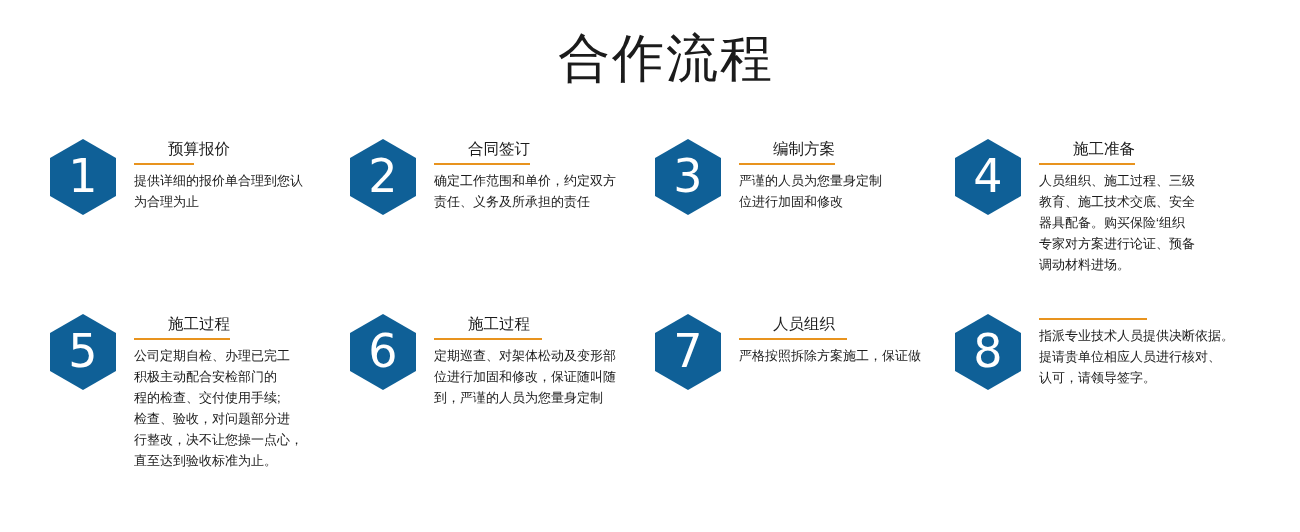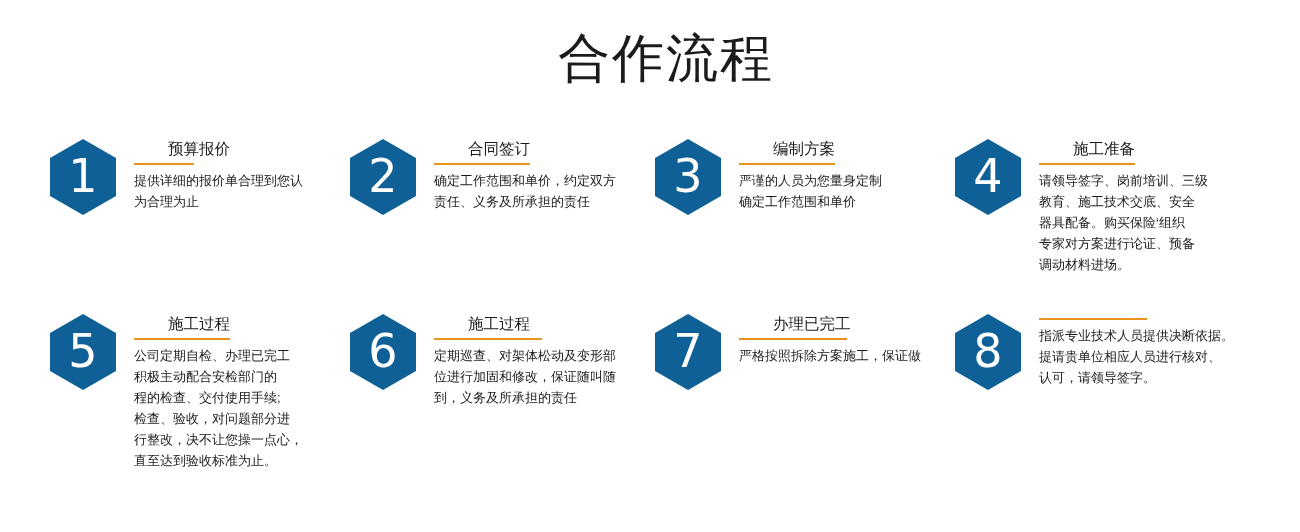--- a/index.html
+++ b/index.html
@@ -159,34 +159,34 @@
 
       <div class="step col-3">
         <div class="hex">
           <span class="hex-number">3</span>
         </div>
         <div class="step-text">
           <div class="step-title">编制方案</div>
           <div class="rule rule-w3"></div>
           <div class="step-desc">
             <div>严谨的人员为您量身定制</div>
-            <div>确定工作范围和单价</div>
+            <div>位进行加固和修改</div>
           </div>
         </div>
       </div>
 
       <div class="step col-4">
         <div class="hex">
           <span class="hex-number">4</span>
         </div>
         <div class="step-text">
           <div class="step-title">施工准备</div>
           <div class="rule rule-w3"></div>
           <div class="step-desc">
-            <div>请领导签字、岗前培训、三级</div>
+            <div>人员组织、施工过程、三级</div>
             <div>教育、施工技术交底、安全</div>
             <div>器具配备。购买保险‘组织</div>
             <div>专家对方案进行论证、预备</div>
             <div>调动材料进场。</div>
           </div>
         </div>
       </div>
 
     </div>
 
@@ -213,31 +213,31 @@
       <div class="step col-2">
         <div class="hex">
           <span class="hex-number">6</span>
         </div>
         <div class="step-text">
           <div class="step-title">施工过程</div>
           <div class="rule rule-w4"></div>
           <div class="step-desc">
             <div>定期巡查、对架体松动及变形部</div>
             <div>位进行加固和修改，保证随叫随</div>
-            <div>到，义务及所承担的责任</div>
+            <div>到，严谨的人员为您量身定制</div>
           </div>
         </div>
       </div>
 
       <div class="step col-3">
         <div class="hex">
           <span class="hex-number">7</span>
         </div>
         <div class="step-text">
-          <div class="step-title">办理已完工</div>
+          <div class="step-title">人员组织</div>
           <div class="rule rule-w4"></div>
           <div class="step-desc">
             <div>严格按照拆除方案施工，保证做</div>
           </div>
         </div>
       </div>
 
       <div class="step col-4">
         <div class="hex">
           <span class="hex-number">8</span>

